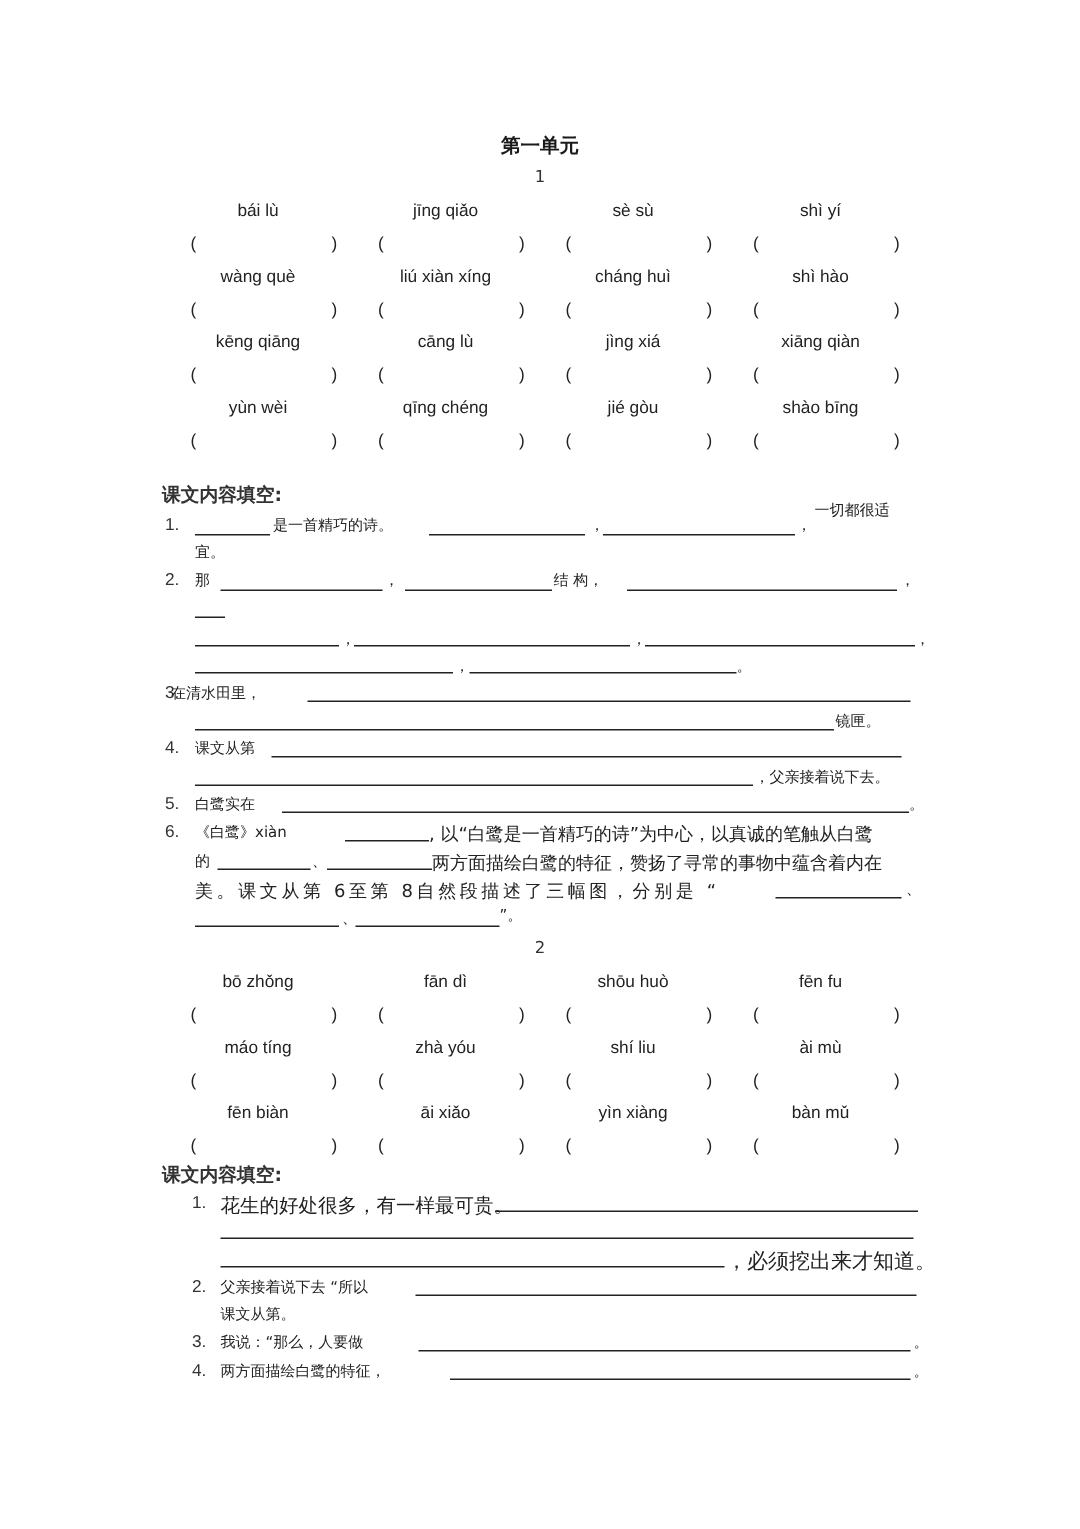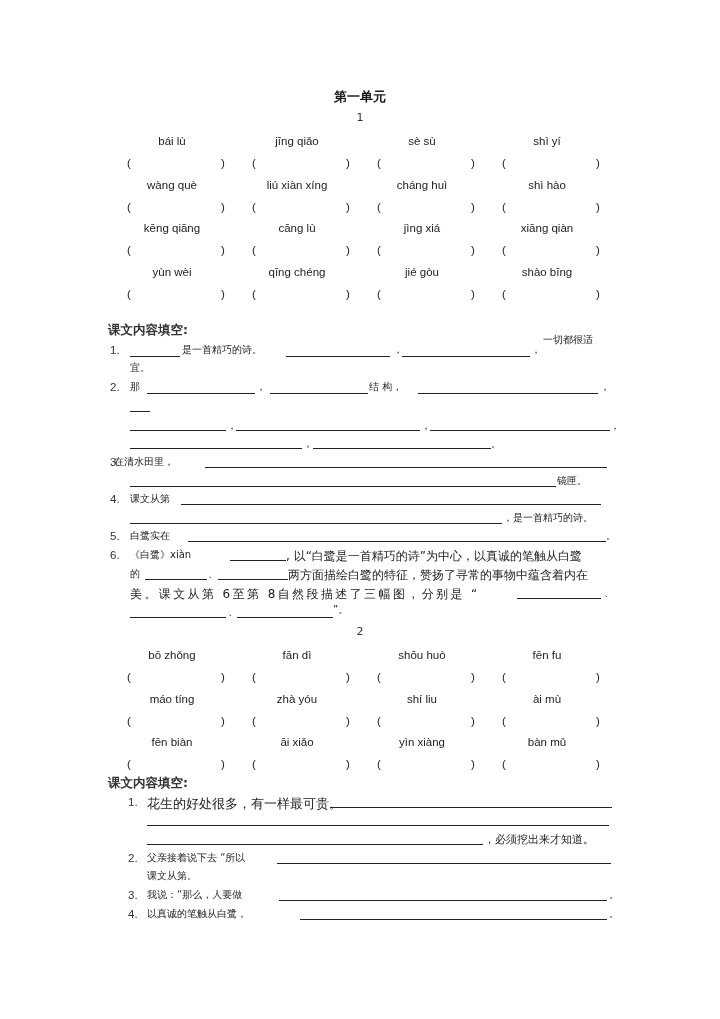--- a/index.html
+++ b/index.html
@@ -66,21 +66,21 @@
   <div class="blank" style="left:205px;top:467px;width:402px"></div>
   <div class="blank" style="left:130px;top:486px;width:426px"></div>
   <span class="txt" style="left:557px;top:474px">镜匣。</span>
 </div>
 
 <div>
   <span class="num" style="left:110px;top:493px">4.</span>
   <span class="txt" style="left:130px;top:492px">课文从第</span>
   <div class="blank" style="left:181px;top:504px;width:420px"></div>
   <div class="blank" style="left:130px;top:523px;width:372px"></div>
-  <span class="txt" style="left:503px;top:511px">，是一首精巧的诗。</span>
+  <span class="txt" style="left:503px;top:511px">，父亲接着说下去。</span>
 </div>
 
 <div>
   <span class="num" style="left:110px;top:530px">5.</span>
   <span class="txt" style="left:130px;top:529px">白鹭实在</span>
   <div class="blank" style="left:188px;top:541px;width:418px"></div>
   <span class="txt" style="left:606px;top:529px">。</span>
 </div>
 
 <div>
@@ -107,35 +107,35 @@
 <div id="grid2" class="abs pinyin-grid" style="top:0;height:0"><span class="py" style="left: 112px; top: 649px;">bō zhǒng</span><span><span class="py" style="width: 10px; left: 124px; top: 671px;">(</span><span class="py" style="width: 10px; left: 218px; top: 671px;">)</span></span><span class="py" style="left: 237px; top: 649px;">fān dì</span><span><span class="py" style="width: 10px; left: 249px; top: 671px;">(</span><span class="py" style="width: 10px; left: 343px; top: 671px;">)</span></span><span class="py" style="left: 362px; top: 649px;">shōu huò</span><span><span class="py" style="width: 10px; left: 374px; top: 671px;">(</span><span class="py" style="width: 10px; left: 468px; top: 671px;">)</span></span><span class="py" style="left: 487px; top: 649px;">fēn fu</span><span><span class="py" style="width: 10px; left: 499px; top: 671px;">(</span><span class="py" style="width: 10px; left: 593px; top: 671px;">)</span></span><span class="py" style="left: 112px; top: 692.5px;">máo tíng</span><span><span class="py" style="width: 10px; left: 124px; top: 714.5px;">(</span><span class="py" style="width: 10px; left: 218px; top: 714.5px;">)</span></span><span class="py" style="left: 237px; top: 692.5px;">zhà yóu</span><span><span class="py" style="width: 10px; left: 249px; top: 714.5px;">(</span><span class="py" style="width: 10px; left: 343px; top: 714.5px;">)</span></span><span class="py" style="left: 362px; top: 692.5px;">shí liu</span><span><span class="py" style="width: 10px; left: 374px; top: 714.5px;">(</span><span class="py" style="width: 10px; left: 468px; top: 714.5px;">)</span></span><span class="py" style="left: 487px; top: 692.5px;">ài mù</span><span><span class="py" style="width: 10px; left: 499px; top: 714.5px;">(</span><span class="py" style="width: 10px; left: 593px; top: 714.5px;">)</span></span><span class="py" style="left: 112px; top: 736px;">fēn biàn</span><span><span class="py" style="width: 10px; left: 124px; top: 758px;">(</span><span class="py" style="width: 10px; left: 218px; top: 758px;">)</span></span><span class="py" style="left: 237px; top: 736px;">āi xiǎo</span><span><span class="py" style="width: 10px; left: 249px; top: 758px;">(</span><span class="py" style="width: 10px; left: 343px; top: 758px;">)</span></span><span class="py" style="left: 362px; top: 736px;">yìn xiàng</span><span><span class="py" style="width: 10px; left: 374px; top: 758px;">(</span><span class="py" style="width: 10px; left: 468px; top: 758px;">)</span></span><span class="py" style="left: 487px; top: 736px;">bàn mǔ</span><span><span class="py" style="width: 10px; left: 499px; top: 758px;">(</span><span class="py" style="width: 10px; left: 593px; top: 758px;">)</span></span></div>
 
 <div class="par heading" style="top:775px">课文内容填空:</div>
 
 <div>
   <span class="num" style="left:128px;top:796px">1.</span>
   <span class="txt" style="left:147px;top:795px;font-size:13px">花生的好处很多，有一样最可贵。</span>
   <div class="blank" style="left:330px;top:807px;width:282px"></div>
   <div class="blank" style="left:147px;top:825px;width:462px"></div>
   <div class="blank" style="left:147px;top:844px;width:336px"></div>
-  <span class="txt" style="left:484px;top:832px;font-size:11px">，必须挖出来才知道。</span>
+  <span class="txt" style="left:484px;top:832px;font-size:14px">，必须挖出来才知道。</span>
 </div>
 
 <div>
   <span class="num" style="left:128px;top:852px">2.</span>
   <span class="txt" style="left:147px;top:851px">父亲接着说下去 “所以</span>
   <div class="blank" style="left:277px;top:863px;width:334px"></div>
   <span class="txt" style="left:147px;top:869px">课文从第。</span>
 </div>
 
 <div>
   <span class="num" style="left:128px;top:889px">3.</span>
   <span class="txt" style="left:147px;top:888px">我说：“那么，人要做</span>
   <div class="blank" style="left:279px;top:900px;width:328px"></div>
   <span class="txt" style="left:609px;top:888px">。</span>
 </div>
 
 <div>
   <span class="num" style="left:128px;top:908px">4.</span>
-  <span class="txt" style="left:147px;top:907px">以真诚的笔触从白鹭，</span>
+  <span class="txt" style="left:147px;top:907px">两方面描绘白鹭的特征，</span>
   <div class="blank" style="left:300px;top:919px;width:307px"></div>
   <span class="txt" style="left:609px;top:907px">。</span>
 </div>
 
 </body></html>

